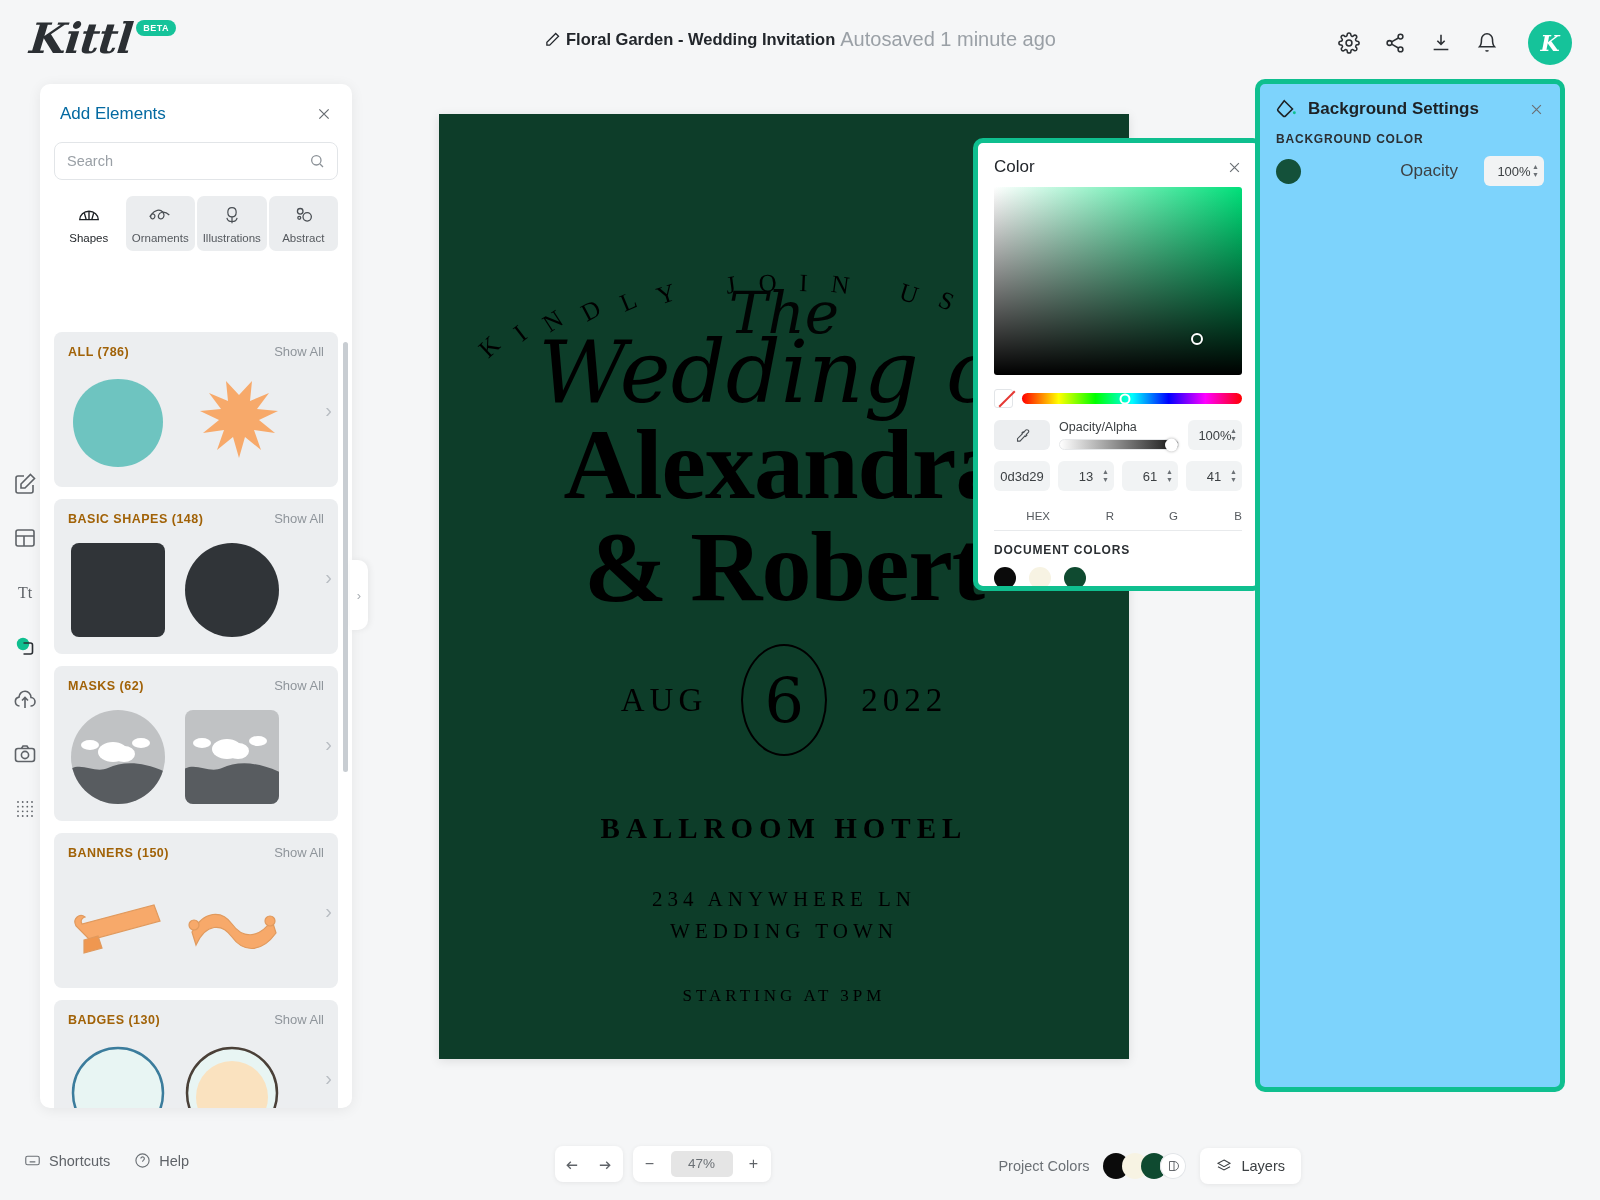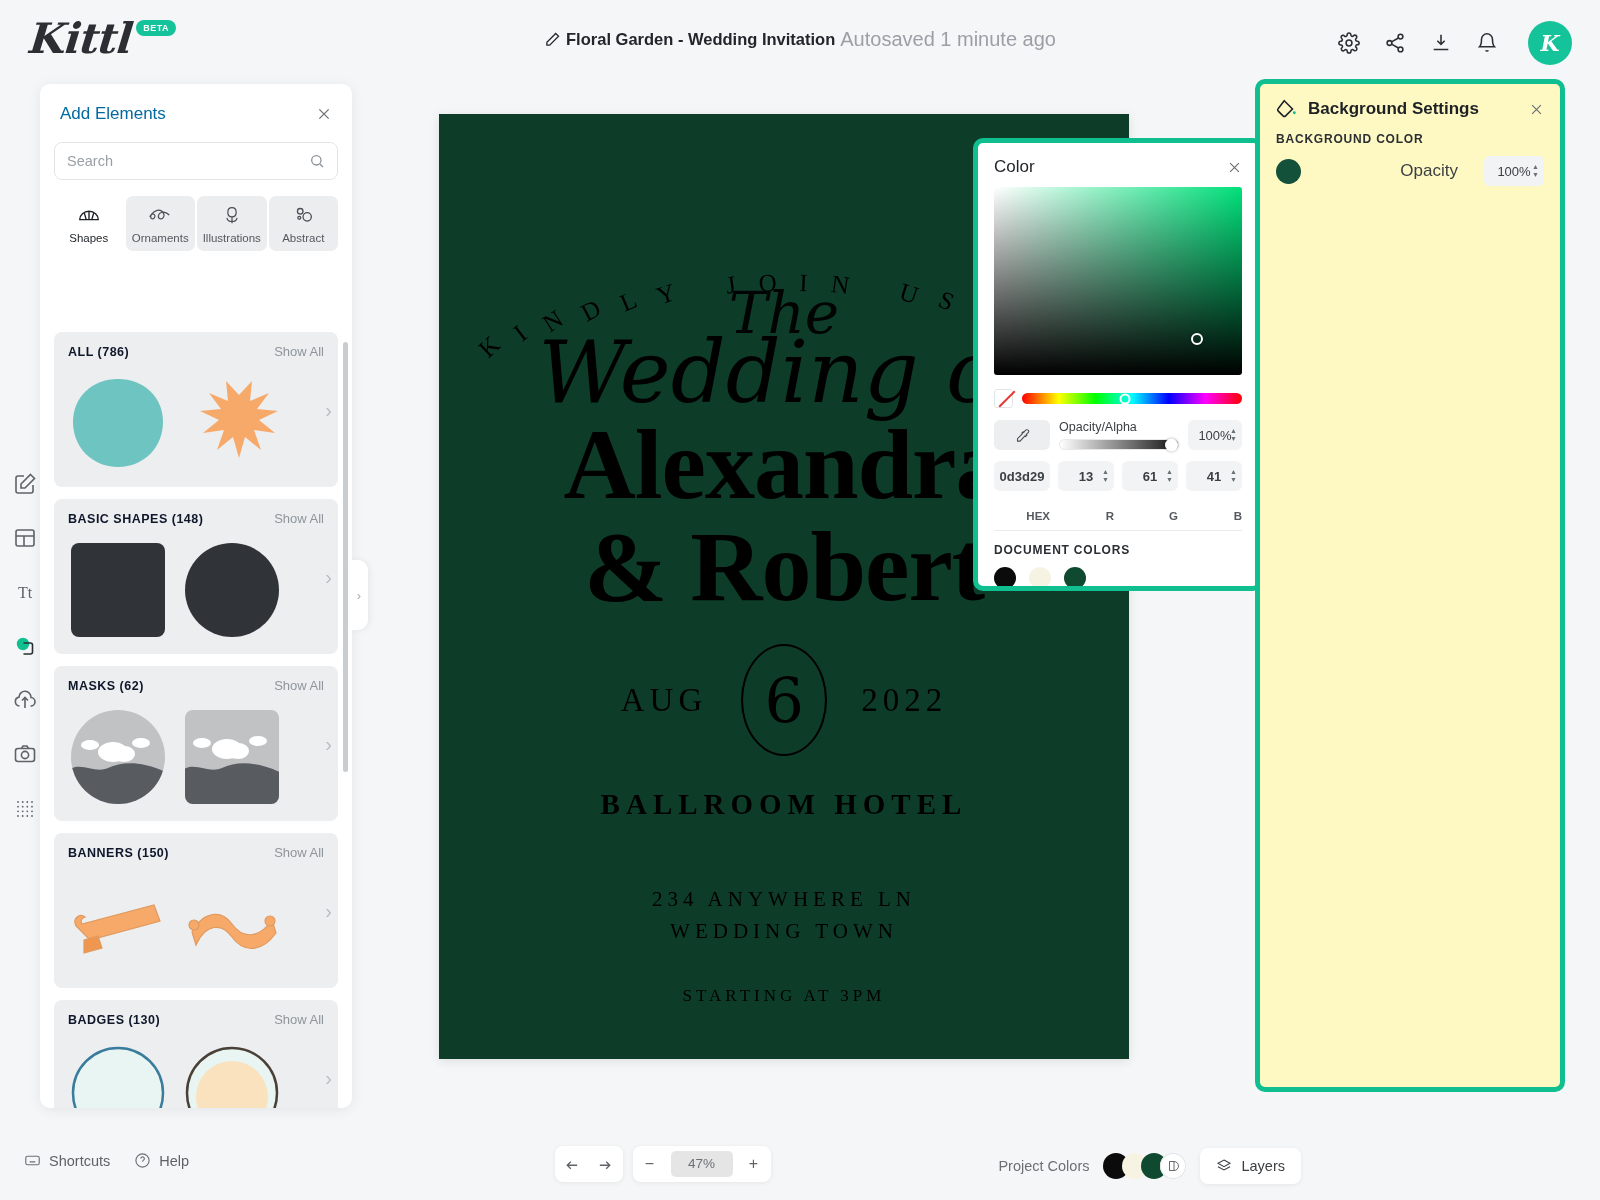--- a/index.html
+++ b/index.html
@@ -101,21 +101,21 @@
 
   .panel-scroll {
     position: absolute; top: 248px; left: 0; right: 0; bottom: 0;
     overflow: hidden; padding: 0 14px;
   }
   .section {
     background: #eceef0; border-radius: 8px;
     margin-bottom: 12px; padding: 12px 14px 14px 14px; position: relative;
   }
   .sec-head { display: flex; align-items: center; justify-content: space-between; }
-  .sec-title { font-size: 12.5px; font-weight: bold; letter-spacing: .5px; color: #0f172a; }
+  .sec-title { font-size: 12.5px; font-weight: bold; letter-spacing: .5px; color: #a16207; }
   .sec-showall { font-size: 13px; color: #8f959b; cursor: pointer; }
   .sec-items {
     display: flex; gap: 14px; margin-top: 14px; align-items: center;
     height: 100px; overflow: hidden;
   }
   .thumb { width: 100px; height: 100px; flex: 0 0 100px; position: relative; }
   .sec-next {
     position: absolute; right: 6px; top: 50%; transform: translateY(-50%);
     color: #b9bec3; font-size: 20px; cursor: pointer; line-height: 1;
   }
@@ -172,21 +172,21 @@
     position: absolute; top: 530px; width: 100%;
     display: flex; align-items: center; justify-content: center; gap: 34px;
     font-family: "Liberation Serif", serif; font-size: 33px; letter-spacing: 5px;
   }
   .date-oval {
     width: 86px; height: 112px; border: 2px solid #000; border-radius: 50%;
     display: flex; align-items: center; justify-content: center;
     font-family: "DejaVu Serif", serif; font-size: 62px; letter-spacing: 0;
   }
   .art-venue {
-    position: absolute; top: 674px; width: 100%; text-align: center;
+    position: absolute; top: 698px; width: 100%; text-align: center;
     font-family: "Liberation Serif", serif; font-weight: bold;
     font-size: 29px; letter-spacing: 6px;
   }
   .art-addr {
     position: absolute; top: 770px; width: 100%; text-align: center;
     font-family: "Liberation Serif", serif; font-size: 21px;
     letter-spacing: 5px; line-height: 1.5;
   }
   .art-time {
     position: absolute; top: 872px; width: 100%; text-align: center;
@@ -258,38 +258,38 @@
     background: #f1f3f4; border-radius: 6px; height: 30px;
     display: flex; align-items: center; justify-content: center;
     position: relative; font-size: 13px; color: #3c4043; cursor: text;
   }
   .op-field { width: 54px; }
   .spin {
     position: absolute; right: 5px; top: 50%; transform: translateY(-50%);
     display: flex; flex-direction: column; gap: 2px; color: #6b7075;
     font-size: 7px; line-height: 6px; cursor: pointer;
   }
-  .rgb-row { display: flex; gap: 8px; margin-top: 11px; font-weight: bold; }
+  .rgb-row { display: flex; gap: 8px; margin-top: 11px; }
   .rgb-cell { flex: 1; }
   .rgb-cell .num-field { width: 100%; }
   .rgb-lbl { text-align: right; font-size: 11.5px; color: #55595e; margin-top: 19px; }
   .cp-divider { height: 1px; background: #e8eaec; margin: 8px 0 0 0; }
   .doc-colors-title {
     font-size: 12px; font-weight: bold; letter-spacing: .8px;
     color: #2b2f33; margin-top: 12px;
   }
   .swatches { display: flex; gap: 13px; margin-top: 10px; }
   .swatch { width: 22px; height: 22px; border-radius: 50%; cursor: pointer; }
 
   
   .bg-pop {
     position: absolute; left: 1255px; top: 79px;
     width: 310px; height: 1013px;
     border: 5px solid #0fbf8f; border-radius: 10px;
-    background: #fef9c3; overflow: hidden;
+    background: #7dd3fc; overflow: hidden;
   }
   .bg-head {
     display: flex; align-items: center; gap: 10px;
     padding: 14px 16px 12px 16px;
   }
   .bg-ic { width: 22px; height: 22px; color: #1d2125; display:block; }
   .bg-title { font-size: 17px; font-weight: bold; color: #1d2125; flex: 1; }
   .bg-close { width: 15px; height: 15px; color: #6b7075; cursor: pointer; display:block; }
   .bg-sub {
     font-size: 12px; font-weight: bold; letter-spacing: .8px;

